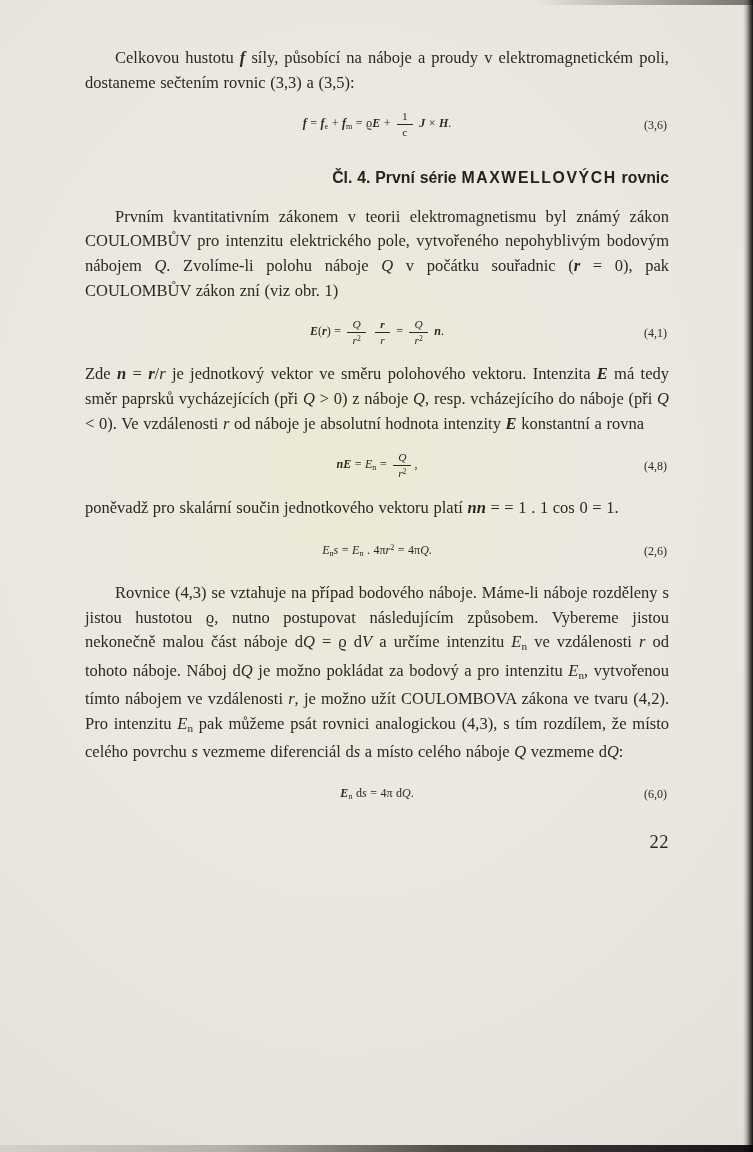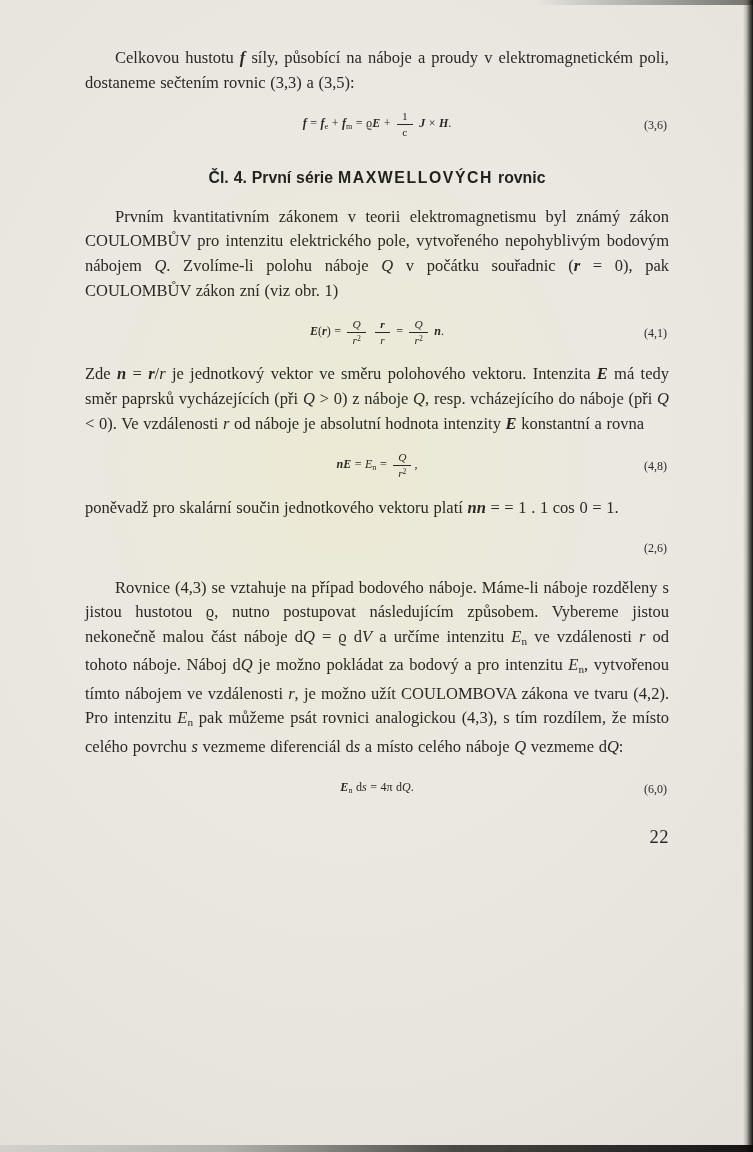--- a/index.html
+++ b/index.html
@@ -19,21 +19,21 @@
     font-size:16.5px; line-height:24.6px; text-align:justify;
     word-spacing:0.5px;
   }
 
   .para { margin:0; }
   .para.indent { text-indent:30px; }
 
   .sec-heading {
     font-family:"Liberation Sans","DejaVu Sans",sans-serif;
     font-size:15.8px; font-weight:700; color:#24221e;
-    text-align:center; text-indent:0; margin:26px 0 14px;
+    text-align:right; text-indent:0; margin:26px 0 14px;
   }
   .ls { letter-spacing:1.6px; }
 
   .eq-row { position:relative; margin:15px 0; text-align:center; min-height:25px; }
   .eq-body { display:inline-block; font-size:12px; }
   .eq-num {
     position:absolute; right:2px; top:50%; transform:translateY(-50%);
     font-size:12px;
     text-align:center;
   }
@@ -78,21 +78,21 @@
   <div class="content">
 
     <p class="para indent">Celkovou hustotu <b><i>f</i></b> síly, působící na náboje a proudy v elektromagnetickém poli, dostaneme sečtením rovnic (3,3) a (3,5):</p>
       <div class="eq-row"><span class="eq-body"><b><i>f</i></b> = <b><i>f</i></b><sub>e</sub> + <b><i>f</i></b><sub>m</sub> = ϱ<b><i>E</i></b> + <span class="fr"><span class="t">1</span><span class="b">c</span></span> <b><i>J</i></b> × <b><i>H</i></b>.</span><span class="eq-num">(3,6)</span></div>
       <h2 class="sec-heading">Čl. 4. První série <span class="ls">MAXWELLOVÝCH</span> rovnic</h2>
       <p class="para indent">Prvním kvantitativním zákonem v teorii elektromagnetismu byl známý zákon COULOMBŮV pro intenzitu elektrického pole, vytvořeného nepohyblivým bodovým nábojem <i>Q</i>. Zvolíme-li polohu náboje <i>Q</i> v počátku souřadnic (<b><i>r</i></b> = 0), pak COULOMBŮV zákon zní (viz obr. 1)</p>
       <div class="eq-row"><span class="eq-body"><b><i>E</i></b>(<b><i>r</i></b>) = <span class="fr"><span class="t"><i>Q</i></span><span class="b"><i>r</i><sup>2</sup></span></span> <span class="fr"><span class="t"><b><i>r</i></b></span><span class="b"><i>r</i></span></span> = <span class="fr"><span class="t"><i>Q</i></span><span class="b"><i>r</i><sup>2</sup></span></span> <b><i>n</i></b>.</span><span class="eq-num">(4,1)</span></div>
       <p class="para">Zde <b><i>n</i></b> = <b><i>r</i></b>/<i>r</i> je jednotkový vektor ve směru polohového vektoru. Intenzita <b><i>E</i></b> má tedy směr paprsků vycházejících (při <i>Q</i> &gt; 0) z náboje <i>Q</i>, resp. vcházejícího do náboje (při <i>Q</i> &lt; 0). Ve vzdálenosti <i>r</i> od náboje je absolutní hodnota intenzity <b><i>E</i></b> konstantní a rovna</p>
       <div class="eq-row"><span class="eq-body"><b><i>nE</i></b> = <i>E</i><sub>n</sub> = <span class="fr"><span class="t"><i>Q</i></span><span class="b"><i>r</i><sup>2</sup></span></span>,</span><span class="eq-num">(4,8)</span></div>
       <p class="para">poněvadž pro skalární součin jednotkového vektoru platí <b><i>nn</i></b> = = 1 . 1 cos 0 = 1.</p>
-      <div class="eq-row"><span class="eq-num">(2,6)</span></div>
+      <div class="eq-row"><span class="eq-body"><i>E</i><sub>n</sub><i>s</i> = <i>E</i><sub>n</sub> . 4π<i>r</i><sup>2</sup> = 4π<i>Q</i>.</span><span class="eq-num">(2,6)</span></div>
       <p class="para indent">Rovnice (4,3) se vztahuje na případ bodového náboje. Máme-li náboje rozděleny s jistou hustotou ϱ, nutno postupovat následujícím způsobem. Vybereme jistou nekonečně malou část náboje d<i>Q</i> = ϱ d<i>V</i> a určíme intenzitu <i>E</i><sub>n</sub> ve vzdálenosti <i>r</i> od tohoto náboje. Náboj d<i>Q</i> je možno pokládat za bodový a pro intenzitu <i>E</i><sub>n</sub>, vytvořenou tímto nábojem ve vzdálenosti <i>r</i>, je možno užít COULOMBOVA zákona ve tvaru (4,2). Pro intenzitu <i>E</i><sub>n</sub> pak můžeme psát rovnici analogickou (4,3), s tím rozdílem, že místo celého povrchu <i>s</i> vezmeme diferenciál d<i>s</i> a místo celého náboje <i>Q</i> vezmeme d<i>Q</i>:</p>
       <div class="eq-row"><span class="eq-body"><b><i>E</i></b><sub>n</sub> d<i>s</i> = 4π d<i>Q</i>.</span><span class="eq-num">(6,0)</span></div>
       <div class="page-number">22</div>
   </div>
   <div class="edge-top-right"></div>
   <div class="edge-right"></div>
   <div class="edge-bottom"></div>
 </div>
 
 </body></html>

